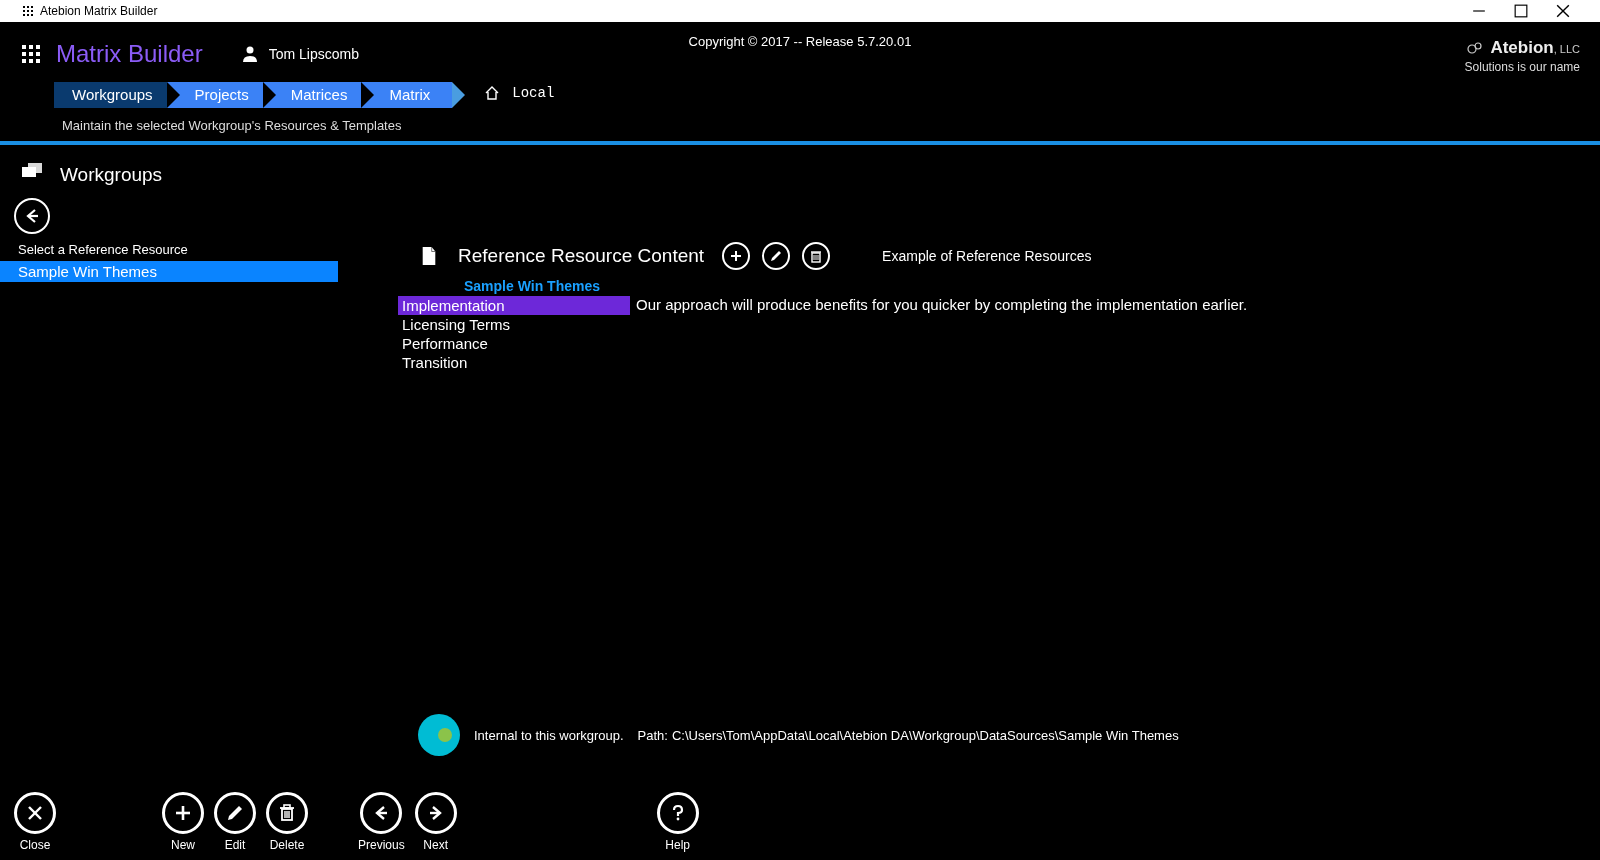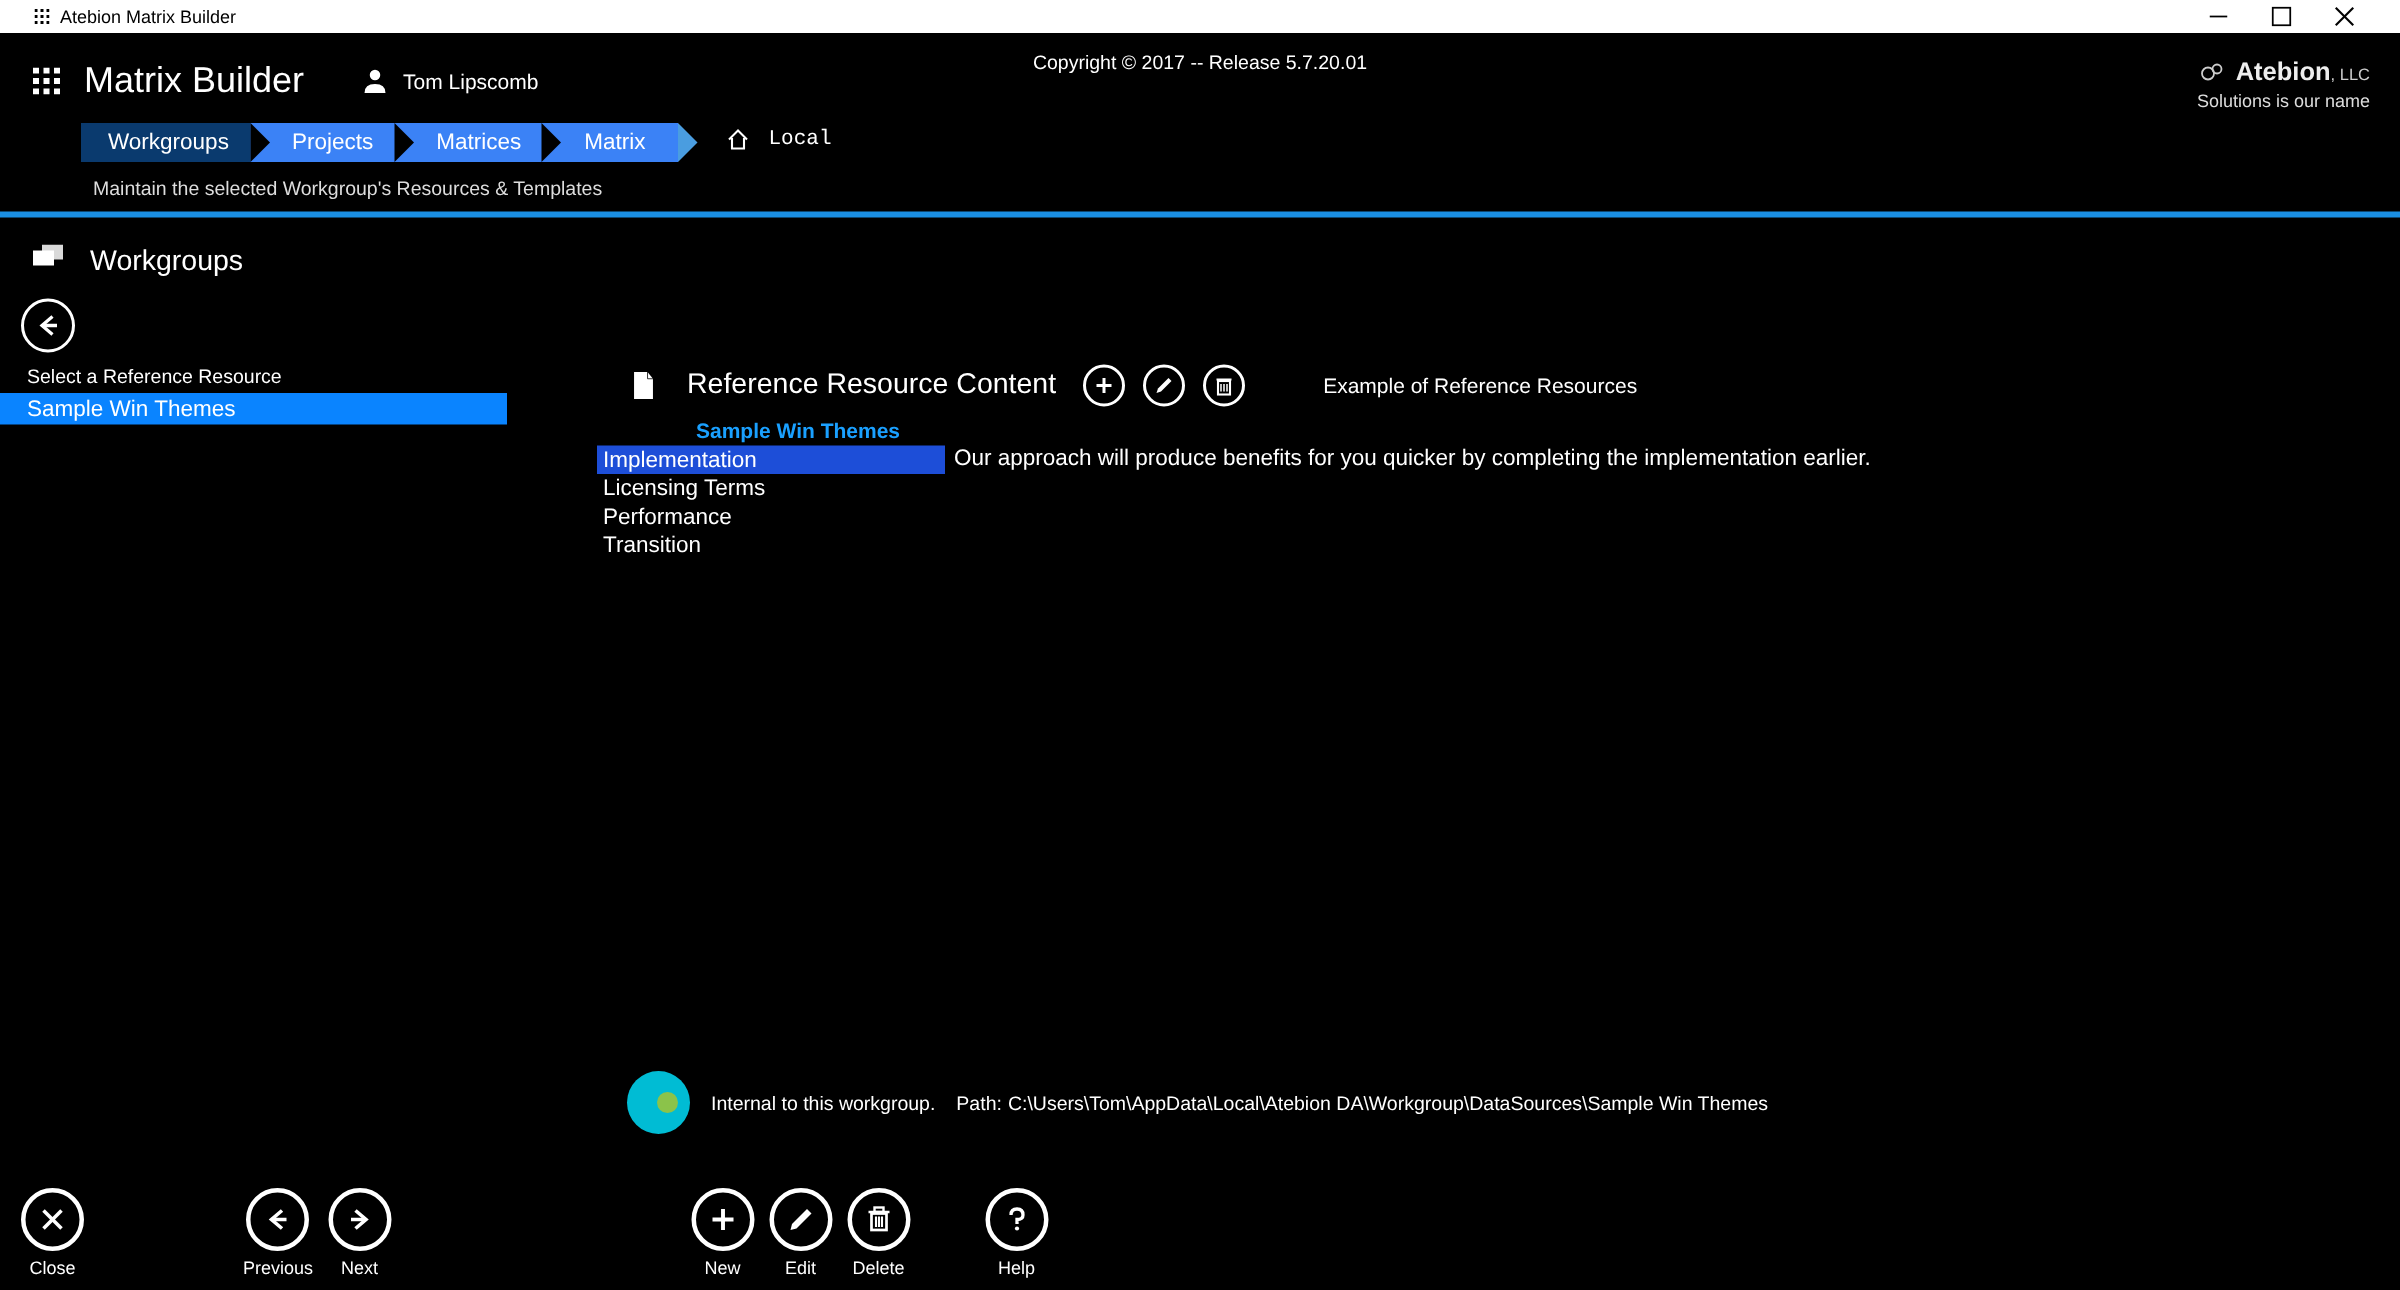--- a/index.html
+++ b/index.html
@@ -8,21 +8,21 @@
   
   .titlebar { background: #fff; color: #000; height: 22px; display: flex; align-items: center; padding: 0 22px; font-size: 12px; }
   .titlebar-icon { width: 12px; height: 12px; margin-right: 6px; display: inline-flex; align-items: center; justify-content: center;}
   .titlebar-icon svg { width: 10px; height: 10px; }
   .titlebar-controls { margin-left: auto; display: flex; gap: 28px; padding-right: 8px;}
   .titlebar-btn { width: 14px; height: 14px; display: flex; align-items: center; justify-content: center; cursor: default;}
   
   
   .header { background: #000; display: flex; align-items: center; padding: 6px 20px 0 20px; position: relative; height: 58px;}
   .menu-icon { width: 22px; height: 22px; margin-right: 14px; display:flex; align-items:center; justify-content:center;}
-  .app-title { font-size: 24px; font-weight: 400; color: #ffffff; }
+  .app-title { font-size: 24px; font-weight: 400; color: #8b5cf6; }
   .user-block { display: flex; align-items: center; margin-left: 38px; font-size: 14px;}
   .user-icon { margin-right: 10px; }
   .copyright { position: absolute; left: 50%; transform: translateX(-50%); font-size: 13px; top: 12px;}
   .logo-block { margin-left: auto; text-align: right; font-size: 12px; color: #ccc; padding-top:4px;}
   .logo-main { font-size: 17px; font-weight: 400; color:#eee;}
   .logo-llc { font-size: 11px; color:#ccc;}
   .logo-tag { font-size: 12px; color:#ddd;}
   
   
   .crumbs-row { display: flex; align-items: center; padding-left: 54px; height: 30px;}
@@ -63,21 +63,21 @@
   .content-head-row { display: flex; align-items: center; gap: 12px; margin-left: -6px; margin-bottom: 6px;}
   .doc-icon { width: 22px; height: 22px; display:flex; align-items:center; justify-content:center;}
   .content-title { font-size: 19px; font-weight: 400; margin-left:6px; margin-right:6px;}
   .circle-btn { width: 28px; height: 28px; border: 2px solid #fff; border-radius: 50%; display: flex; align-items: center; justify-content: center; cursor: pointer;}
   .circle-btn svg { width: 14px; height: 14px; }
   .example-text { font-size: 14px; margin-left: 40px;}
   
   .subname { color: #1aa0ff; font-size: 14px; font-weight: 600; padding: 2px 0 2px 66px;}
   
   .item-list .item { font-size: 15px; padding: 1px 4px; }
-  .item-list .item.sel { background: #1d4ed8; }
+  .item-list .item.sel { background: #6d28d9; }
   
   .detail-text { font-size: 15px; padding-top: 0px;}
   
   
   .status-row { position: absolute; bottom: 104px; left: 418px; display: flex; align-items: center; font-size: 13px;}
   .status-toggle { width: 42px; height: 42px; border-radius: 50%; background: #00bcd4; position: relative; margin-right: 14px; display:flex; align-items:center; justify-content:center;}
   .status-toggle::after { content:""; width: 14px; height: 14px; border-radius:50%; background:#8bc34a; position:absolute; left: 20px;}
   
   
   .toolbar { position: absolute; bottom: 8px; left: 0; width: 100%; display: flex; align-items: flex-end; padding: 0 14px;}
@@ -273,40 +273,20 @@
     <div class="tool-btn">
       <div class="tool-circle">
           <svg viewBox="0 0 20 20">
             <line x1="4" y1="4" x2="16" y2="16" stroke="#fff" stroke-width="2.4"></line>
             <line x1="16" y1="4" x2="4" y2="16" stroke="#fff" stroke-width="2.4"></line>
           </svg>
         </div>
       <div class="tool-label">Close</div>
     </div>
   </div>
-  <div class="tool-group group-nav">
-    <div class="tool-btn">
-      <div class="tool-circle">
-          <svg viewBox="0 0 20 20">
-            <path d="M13 4 L6 10 L13 16" fill="none" stroke="#fff" stroke-width="2.4"></path>
-            <line x1="6" y1="10" x2="16" y2="10" stroke="#fff" stroke-width="2.4"></line>
-          </svg>
-        </div>
-      <div class="tool-label">Previous</div>
-    </div>
-    <div class="tool-btn">
-      <div class="tool-circle">
-          <svg viewBox="0 0 20 20">
-            <path d="M7 4 L14 10 L7 16" fill="none" stroke="#fff" stroke-width="2.4"></path>
-            <line x1="4" y1="10" x2="14" y2="10" stroke="#fff" stroke-width="2.4"></line>
-          </svg>
-        </div>
-      <div class="tool-label">Next</div>
-    </div>
-  </div>
   <div class="tool-group group-crud">
     <div class="tool-btn">
       <div class="tool-circle">
           <svg viewBox="0 0 20 20">
             <line x1="10" y1="3" x2="10" y2="17" stroke="#fff" stroke-width="2.6"></line>
             <line x1="3" y1="10" x2="17" y2="10" stroke="#fff" stroke-width="2.6"></line>
           </svg>
         </div>
       <div class="tool-label">New</div>
     </div>
@@ -325,20 +305,40 @@
             <line x1="3" y1="5" x2="17" y2="5" stroke="#fff" stroke-width="1.8"></line>
             <line x1="8" y1="8" x2="8" y2="15" stroke="#fff" stroke-width="1.4"></line>
             <line x1="10" y1="8" x2="10" y2="15" stroke="#fff" stroke-width="1.4"></line>
             <line x1="12" y1="8" x2="12" y2="15" stroke="#fff" stroke-width="1.4"></line>
             <rect x="7" y="2" width="6" height="3" fill="none" stroke="#fff" stroke-width="1.6"></rect>
           </svg>
         </div>
       <div class="tool-label">Delete</div>
     </div>
   </div>
+  <div class="tool-group group-nav">
+    <div class="tool-btn">
+      <div class="tool-circle">
+          <svg viewBox="0 0 20 20">
+            <path d="M13 4 L6 10 L13 16" fill="none" stroke="#fff" stroke-width="2.4"></path>
+            <line x1="6" y1="10" x2="16" y2="10" stroke="#fff" stroke-width="2.4"></line>
+          </svg>
+        </div>
+      <div class="tool-label">Previous</div>
+    </div>
+    <div class="tool-btn">
+      <div class="tool-circle">
+          <svg viewBox="0 0 20 20">
+            <path d="M7 4 L14 10 L7 16" fill="none" stroke="#fff" stroke-width="2.4"></path>
+            <line x1="4" y1="10" x2="14" y2="10" stroke="#fff" stroke-width="2.4"></line>
+          </svg>
+        </div>
+      <div class="tool-label">Next</div>
+    </div>
+  </div>
   <div class="tool-group">
     <div class="tool-btn">
       <div class="tool-circle">
           <svg viewBox="0 0 20 20">
             <path d="M6 7 Q6 3 10 3 Q14 3 14 7 Q14 10 10 10 V13" fill="none" stroke="#fff" stroke-width="2.2"></path>
             <circle cx="10" cy="16" r="1.4" fill="#fff"></circle>
           </svg>
         </div>
       <div class="tool-label">Help</div>
     </div>

